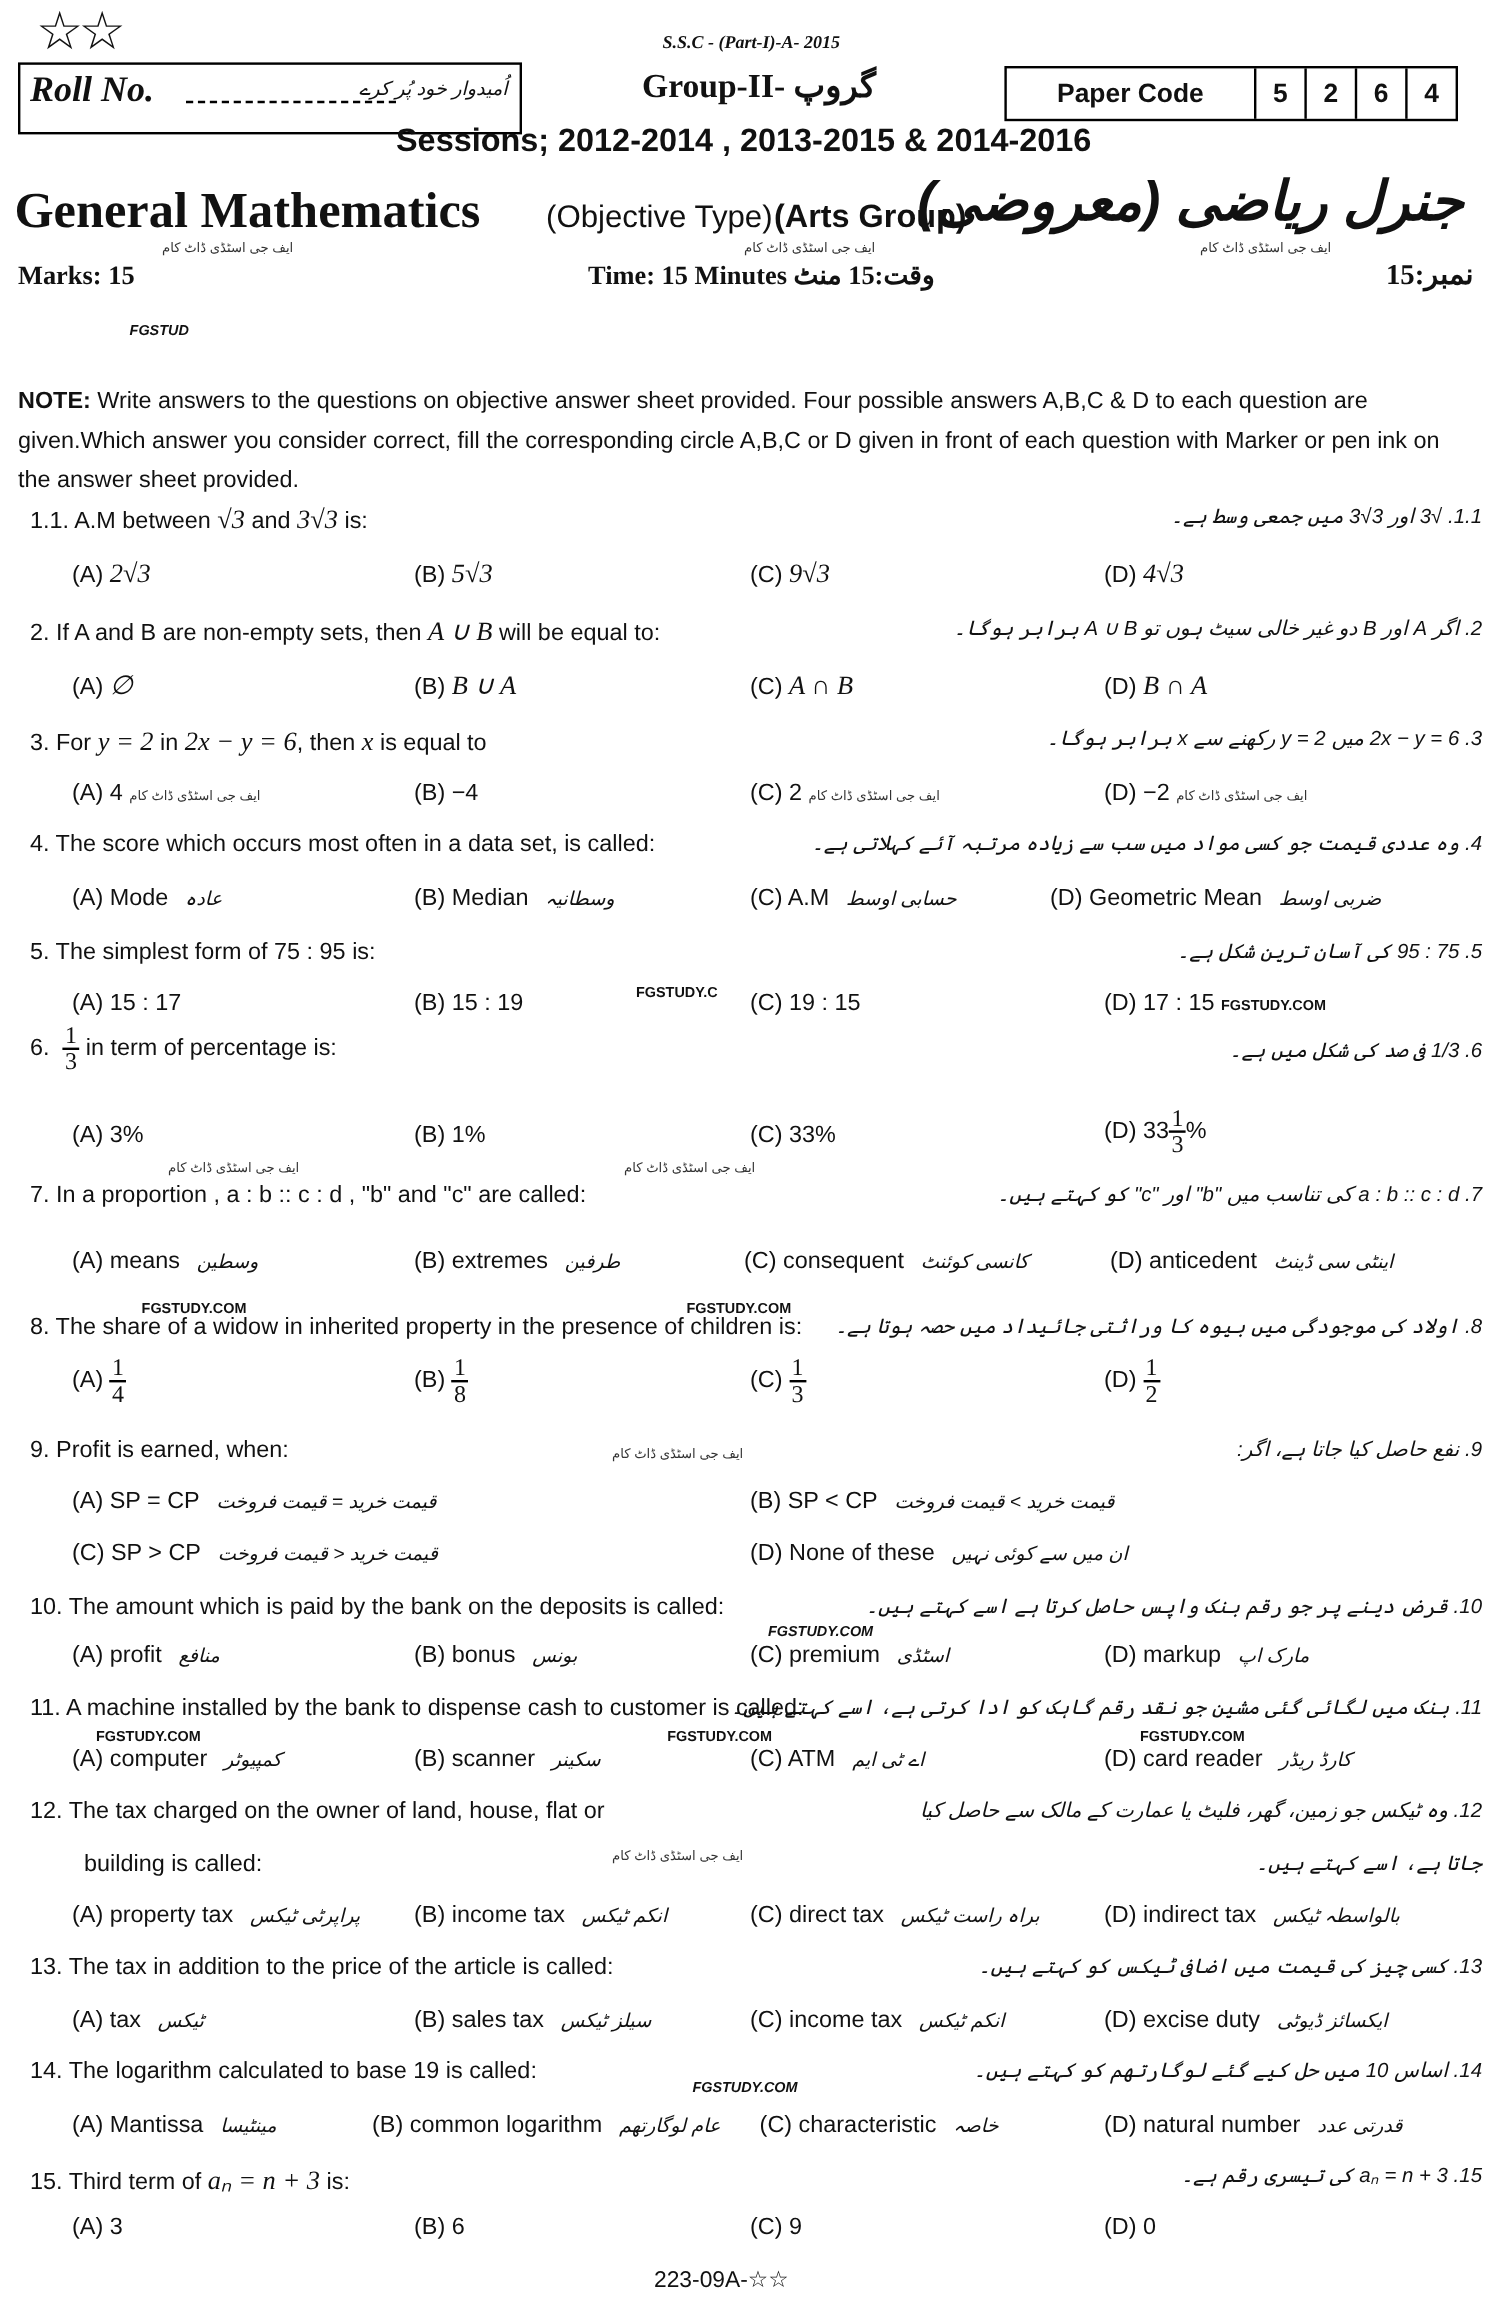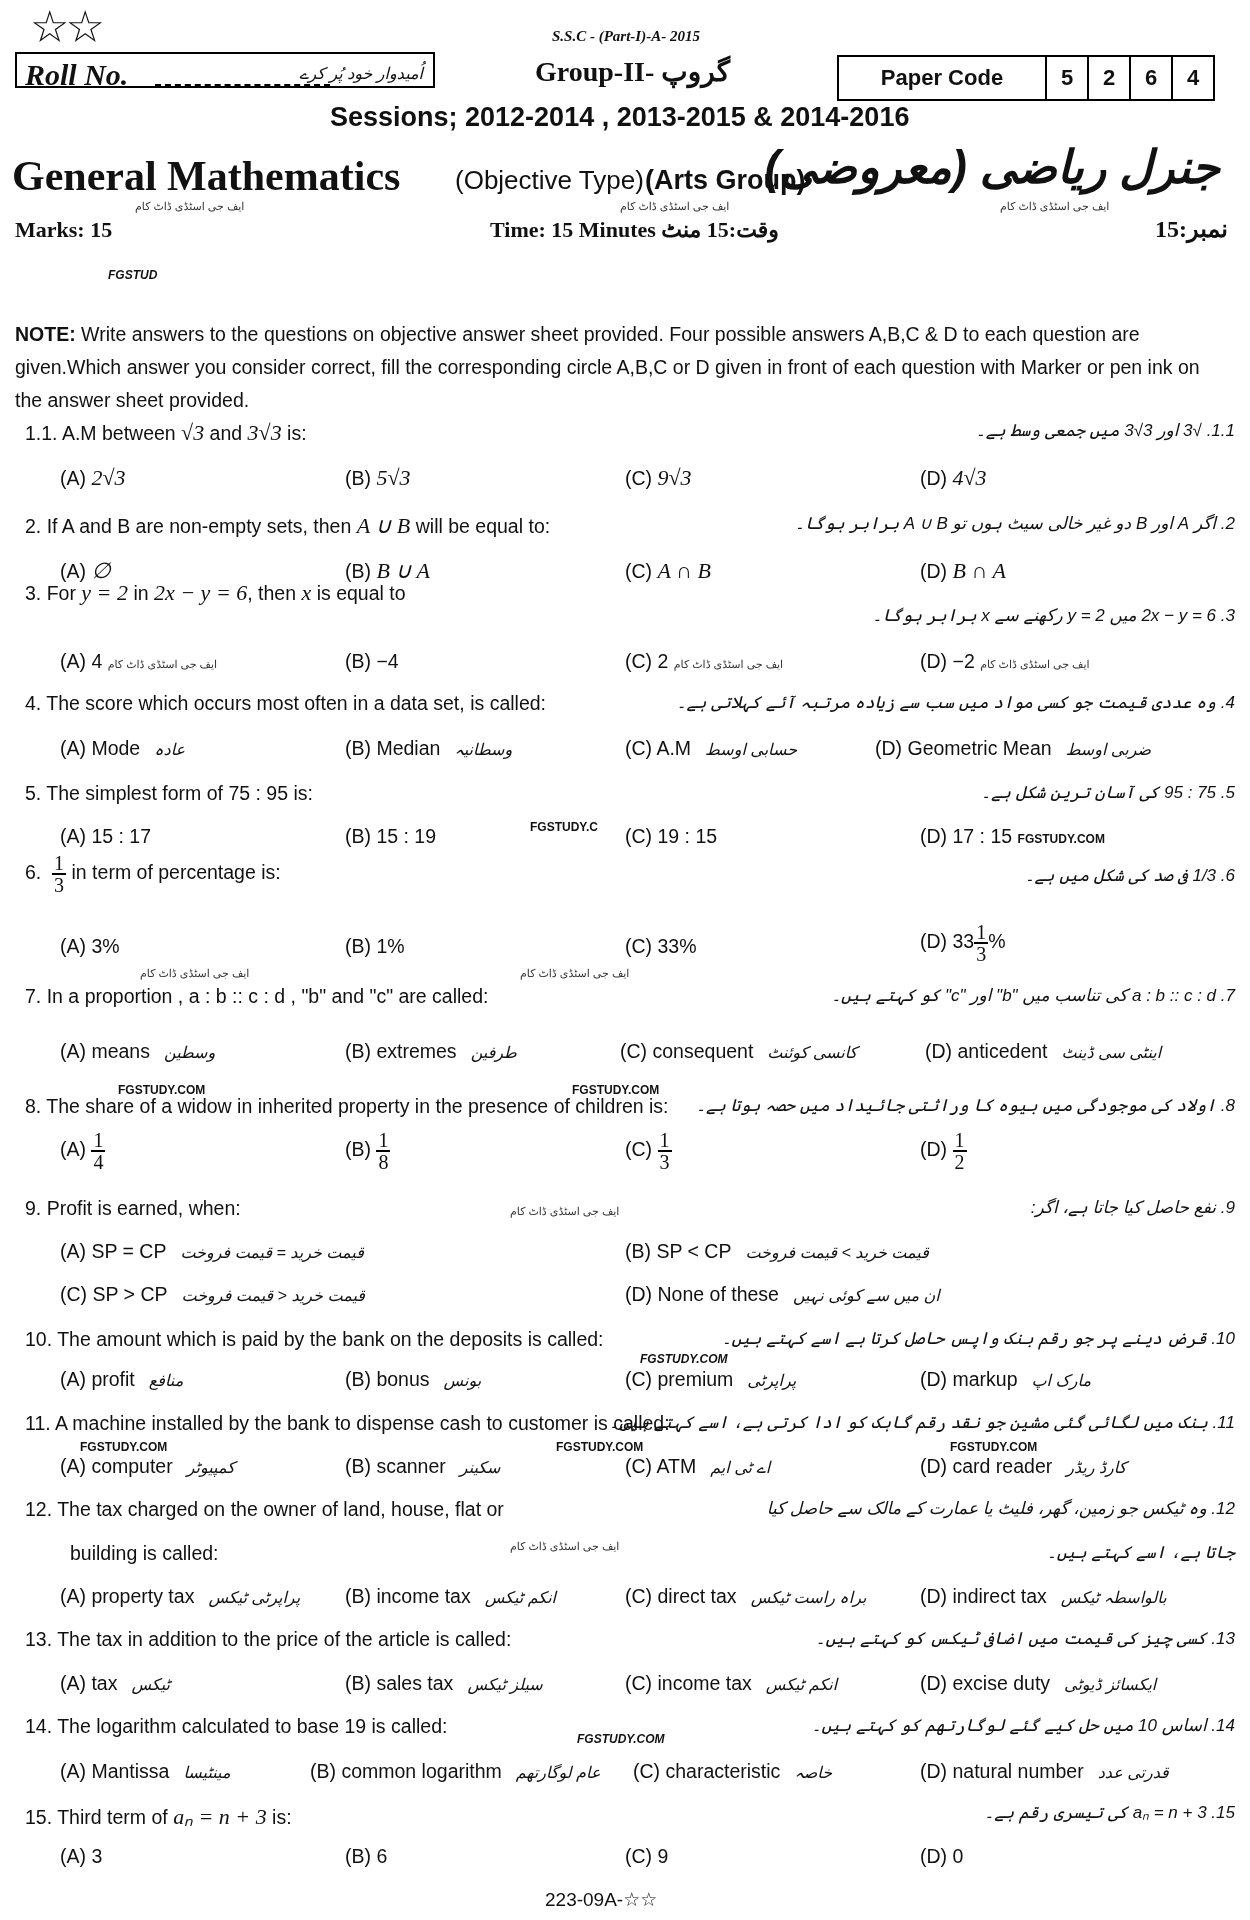--- a/index.html
+++ b/index.html
@@ -1,19 +1,19 @@
 <!DOCTYPE html>
 <html><head>
 <meta charset="utf-8">
 <style>
   html, body { margin:0; padding:0; background:#ffffff; }
   body { width:1250px; height:1920px; position:relative; overflow:hidden; color:#111; font-family:"Liberation Sans", sans-serif; }
   .abs { position:absolute; }
   .stars { left:30px; top:2px; font-size:44px; letter-spacing:-4px; font-family:"DejaVu Sans", sans-serif; line-height:50px; }
-  .roll-box { left:15px; top:52px; width:420px; height:36px; border:2px solid #000; box-sizing:border-box; }
+  .roll-box { left:15px; top:52px; width:420px; height:60px; border:2px solid #000; box-sizing:border-box; }
   .roll-label { left:8px; top:4px; font-family:"Liberation Serif", serif; font-style:italic; font-weight:bold; font-size:30px; }
   .roll-line { left:138px; top:30px; width:175px; border-bottom:2px dashed #000; }
   .roll-urdu { right:10px; top:10px; font-size:16px; font-style:italic; direction:rtl; }
   .ssc { left:552px; top:28px; font-family:"Liberation Serif", serif; font-style:italic; font-size:15px; font-weight:bold; }
   .group { left:535px; top:55px; font-family:"Liberation Serif", serif; font-weight:bold; font-size:28px; }
   .pc-box { left:837px; top:55px; width:378px; height:46px; border:2px solid #000; box-sizing:border-box; display:flex; }
   .pc-box .cell { border-left:2px solid #000; width:40px; display:flex; align-items:center; justify-content:center; font-weight:bold; font-size:22px; }
   .pc-box .label { flex:1; display:flex; align-items:center; justify-content:center; font-weight:bold; font-size:22px; }
   .sessions { left:330px; top:102px; font-weight:bold; font-size:27px; }
   .title { left:12px; top:152px; font-family:"Liberation Serif", serif; font-weight:bold; font-size:42px; }
@@ -86,21 +86,21 @@
 <div class="abs q" style="top:513px;">
   <span>2.</span>
   <span>If A and B are non-empty sets, then </span><span class="math">A ∪ B</span><span> will be equal to:</span>
 </div>
 <div class="abs qu" style="top:513px;">2. اگر A اور B دو غیر خالی سیٹ ہوں تو A ∪ B برابر ہوگا۔</div>
 <div class="abs opt" style="left:60px;top:558px;"><span>(A)</span> <span class="math">∅</span></div>
 <div class="abs opt" style="left:345px;top:558px;"><span>(B)</span> <span class="math">B ∪ A</span></div>
 <div class="abs opt" style="left:625px;top:558px;"><span>(C)</span> <span class="math">A ∩ B</span></div>
 <div class="abs opt" style="left:920px;top:558px;"><span>(D)</span> <span class="math">B ∩ A</span></div>
 
-<div class="abs q" style="top:580px;text-align:center;">
+<div class="abs q" style="top:605px;text-align:center;">
   <span>3.</span>
   <span>For </span><span class="math">y = 2</span><span> in </span><span class="math">2x − y = 6</span><span>, then </span><span class="math">x</span><span> is equal to</span>
 </div>
 <div class="abs qu" style="top:605px;">3. 2x − y = 6 میں y = 2 رکھنے سے x برابر ہوگا۔</div>
 <div class="abs opt" style="left:60px;top:650px;"><span>(A)</span> <span>4</span> <span class="wm">ایف جی اسٹڈی ڈاٹ کام</span></div>
 <div class="abs opt" style="left:345px;top:650px;"><span>(B)</span> <span>−4</span></div>
 <div class="abs opt" style="left:625px;top:650px;"><span>(C)</span> <span>2</span> <span class="wm">ایف جی اسٹڈی ڈاٹ کام</span></div>
 <div class="abs opt" style="left:920px;top:650px;"><span>(D)</span> <span>−2</span> <span class="wm">ایف جی اسٹڈی ڈاٹ کام</span></div>
 
 <div class="abs q" style="top:692px;">
@@ -188,21 +188,21 @@
 <div class="abs opt" style="left:625px;top:1283px;"><span>(D)</span> <span>None of these</span><span class="optur">ان میں سے کوئی نہیں</span></div>
 
 <div class="abs q" style="top:1328px;">
   <span>10.</span>
   <span>The amount which is paid by the bank on the deposits is called:</span>
 </div>
 <div class="abs qu" style="top:1328px;">10. قرض دینے پر جو رقم بنک واپس حاصل کرتا ہے اسے کہتے ہیں۔</div>
 <div class="abs watermark" style="left:640px;top:1352px;font-style:italic;">FGSTUDY.COM</div>
 <div class="abs opt" style="left:60px;top:1368px;"><span>(A)</span> <span>profit</span><span class="optur">منافع</span></div>
 <div class="abs opt" style="left:345px;top:1368px;"><span>(B)</span> <span>bonus</span><span class="optur">بونس</span></div>
-<div class="abs opt" style="left:625px;top:1368px;"><span>(C)</span> <span>premium</span><span class="optur">پراپرٹی</span></div>
+<div class="abs opt" style="left:625px;top:1368px;"><span>(C)</span> <span>premium</span><span class="optur">اسٹڈی</span></div>
 <div class="abs opt" style="left:920px;top:1368px;"><span>(D)</span> <span>markup</span><span class="optur">مارک اپ</span></div>
 
 <div class="abs q" style="top:1412px;">
   <span>11.</span>
   <span>A machine installed by the bank to dispense cash to customer is called:</span>
 </div>
 <div class="abs qu" style="top:1412px;">11. بنک میں لگائی گئی مشین جو نقد رقم گاہک کو ادا کرتی ہے، اسے کہتے ہیں۔</div>
 <div class="abs watermark" style="left:80px;top:1440px;">FGSTUDY.COM</div>
 <div class="abs watermark" style="left:556px;top:1440px;">FGSTUDY.COM</div>
 <div class="abs watermark" style="left:950px;top:1440px;">FGSTUDY.COM</div>

